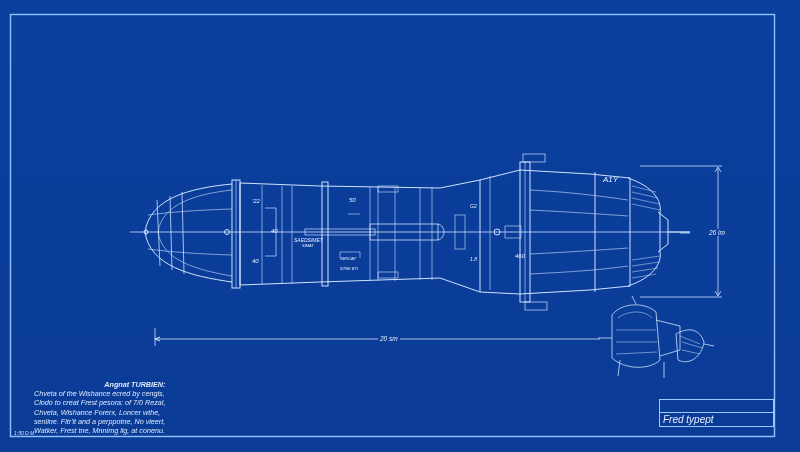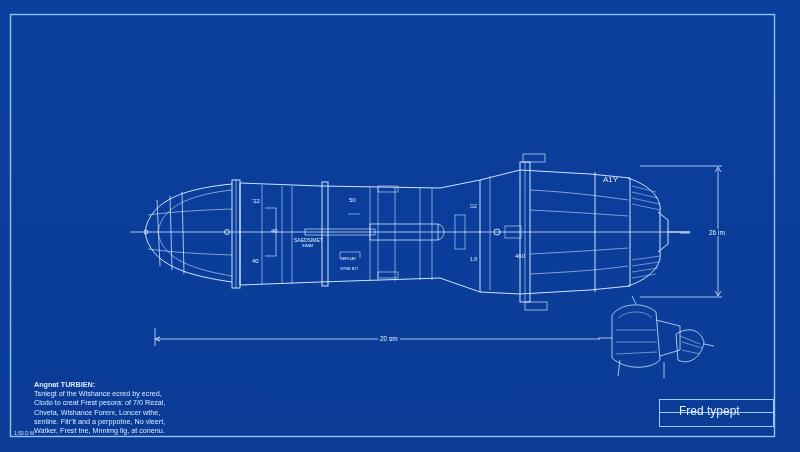--- a/index.html
+++ b/index.html
@@ -1,22 +1,22 @@
 <!DOCTYPE html>
 <html><head>
 <meta charset="utf-8">
 <style>
   html, body { margin:0; padding:0; }
   body { width:800px; height:452px; overflow:hidden; background:#0a3d98; font-family:"Liberation Sans", sans-serif; }
-  .canvas { position:relative; width:800px; height:452px; background:linear-gradient(180deg,#0b3f9e 0%,#0a3c96 100%); }
+  .canvas { position:relative; width:800px; height:452px; background:linear-gradient(180deg,#0b3f9e 0%,#0a3c96 100%);font-style:italic; }
   svg { position:absolute; left:0; top:0; }
   .notes { position:absolute; left:34px; top:380px; color:#dce9ff; font-size:7.2px; line-height:9.2px; }
-  .notes .title { font-weight:bold; }
+  .notes .title { font-weight:bold;text-align:right; }
   .scale { position:absolute; left:14px; top:430px; color:#cfe0ff; font-size:5px; }
-  .tb-text { position:absolute; left:663px; top:404px; color:#e6f0ff; font-size:12px;margin-left:16px; }
+  .tb-text { position:absolute; left:663px; top:414px; color:#e6f0ff; font-size:10px; }
   .dim { position:absolute; color:#e6f0ff; font-size:6.5px; white-space:nowrap; }
   .lbl { position:absolute; color:#e6f0ff; font-size:6px; white-space:nowrap; }
 </style>
 </head>
 <body>
 
 <div class="canvas">
   <svg width="800" height="452" viewBox="0 0 800 452">
     <g fill="none" stroke="#cfe3ff" stroke-width="1">
 
@@ -119,21 +119,21 @@
   <span class="lbl" style="left:603px;top:175px;font-size:8px;">A1Y</span>
   <span class="lbl" style="left:515px;top:253px;">460</span>
   <span class="lbl" style="left:470px;top:203px;font-size:5px;">G2</span>
   <span class="lbl" style="left:470px;top:256px;font-size:5px;">1.8</span>
 
   <span class="dim" style="left:708px;top:229px;background:#0a3d98;padding:0 1px;">26 im</span>
   <span class="dim" style="left:378px;top:335px;background:#0a3d98;padding:0 2px;">20 sm</span>
 
   <div class="notes">
     <div class="title">Angnat TURBIEN:</div>
-    <div>Tsniegt of the Wishance ecred by ecred,</div>
+    <div>Chveta of the Wishance ecred by cengis,</div>
     <div>Clodo to creat Frest pesora: of 7/0 Rezal,</div>
     <div>Chveta, Wishance Forerx, Loncer wthe,</div>
     <div>senline. Fitr'it and a perppotne, No vieert,</div>
     <div>Watker, Frest tne, Mnnimg lig, at conenu.</div>
   </div>
   <span class="scale">1:50 D M</span>
 
   <span class="tb-text">Fred typept</span>
 </div>
 

